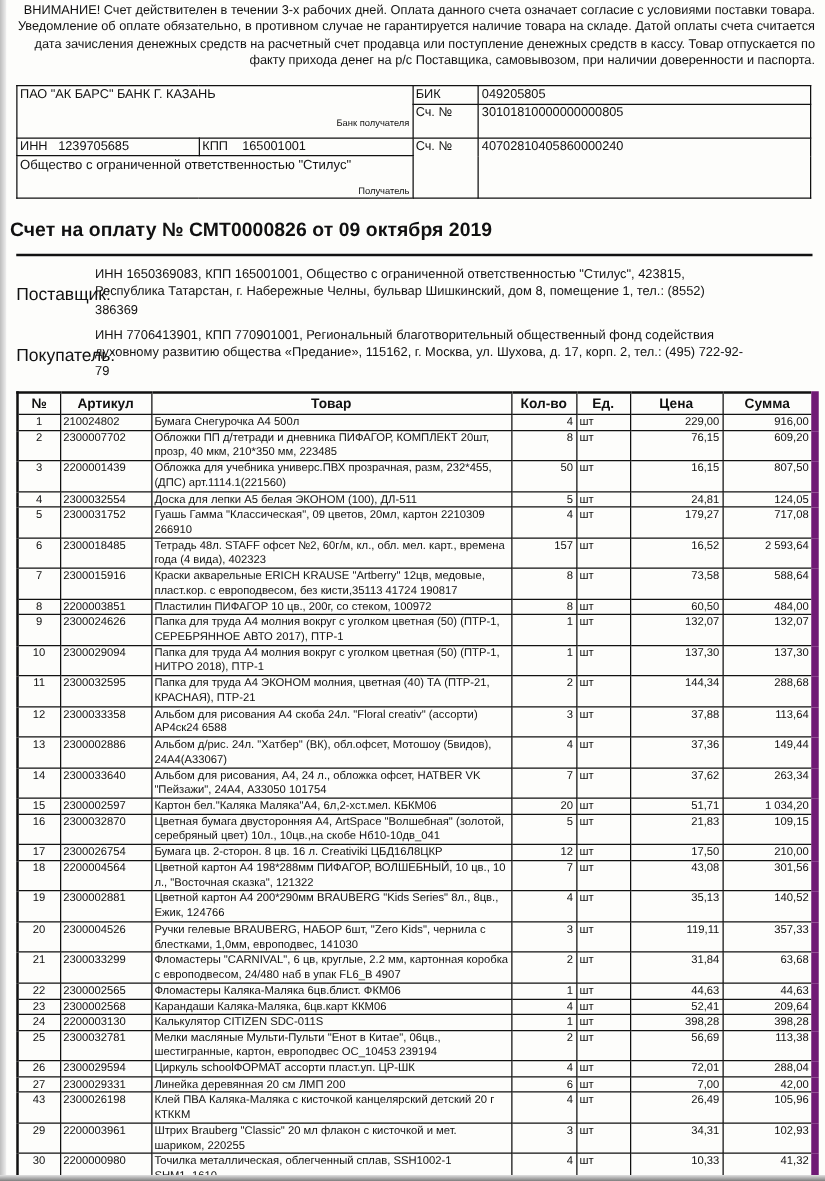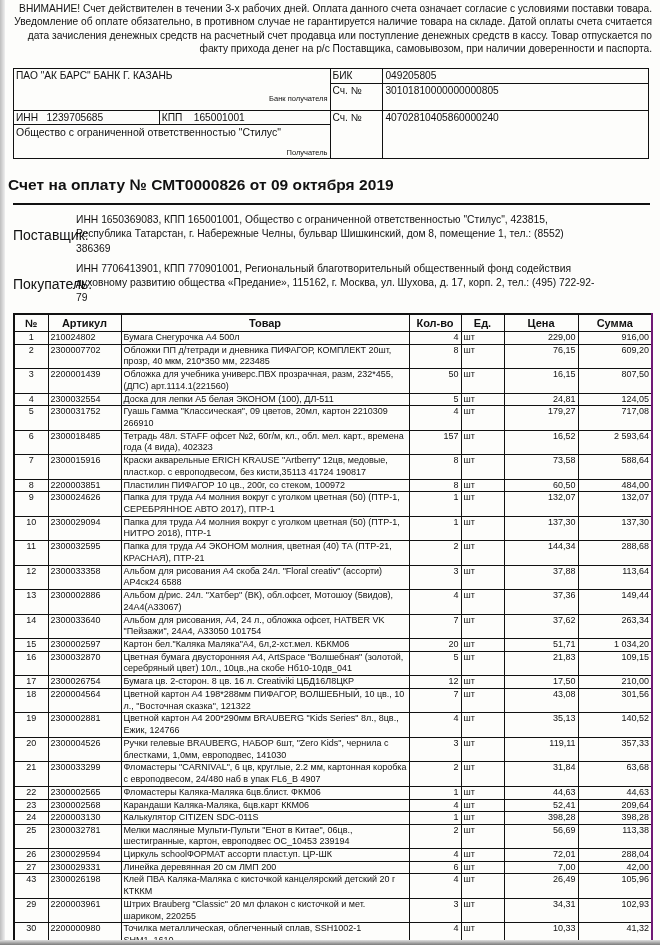--- a/index.html
+++ b/index.html
@@ -51,21 +51,21 @@
     padding: 1px 2px; height: 14px;
   }
   .items td {
     border: 1px solid #111; padding: 0 2px; vertical-align: top; line-height: 11.6px;
   }
   .items td.num { text-align: center; }
   .items td.r { text-align: right; }
   .items tr.two td { height: 23.5px; }
   .items tr.one td { height: 11.6px; }
   .items .tb-left { border-left: 2px solid #111; }
-  .items .tb-right { border-right: 2px solid #701a75; }
+  .items .tb-right { border-right: 6px solid #701a75; }
 </style>
 </head>
 <body>
 
 <div class="edge-left"></div>
 
 <div class="notice">ВНИМАНИЕ! Счет действителен в течении 3-х рабочих дней. Оплата данного счета означает согласие с условиями поставки товара. Уведомление об оплате обязательно, в противном случае не гарантируется наличие товара на складе. Датой оплаты счета считается дата зачисления денежных средств на расчетный счет продавца или поступление денежных средств в кассу. Товар отпускается по факту  прихода денег на р/с Поставщика, самовывозом, при наличии доверенности и паспорта.</div>
 
 <table class="bank">
   <colgroup>

